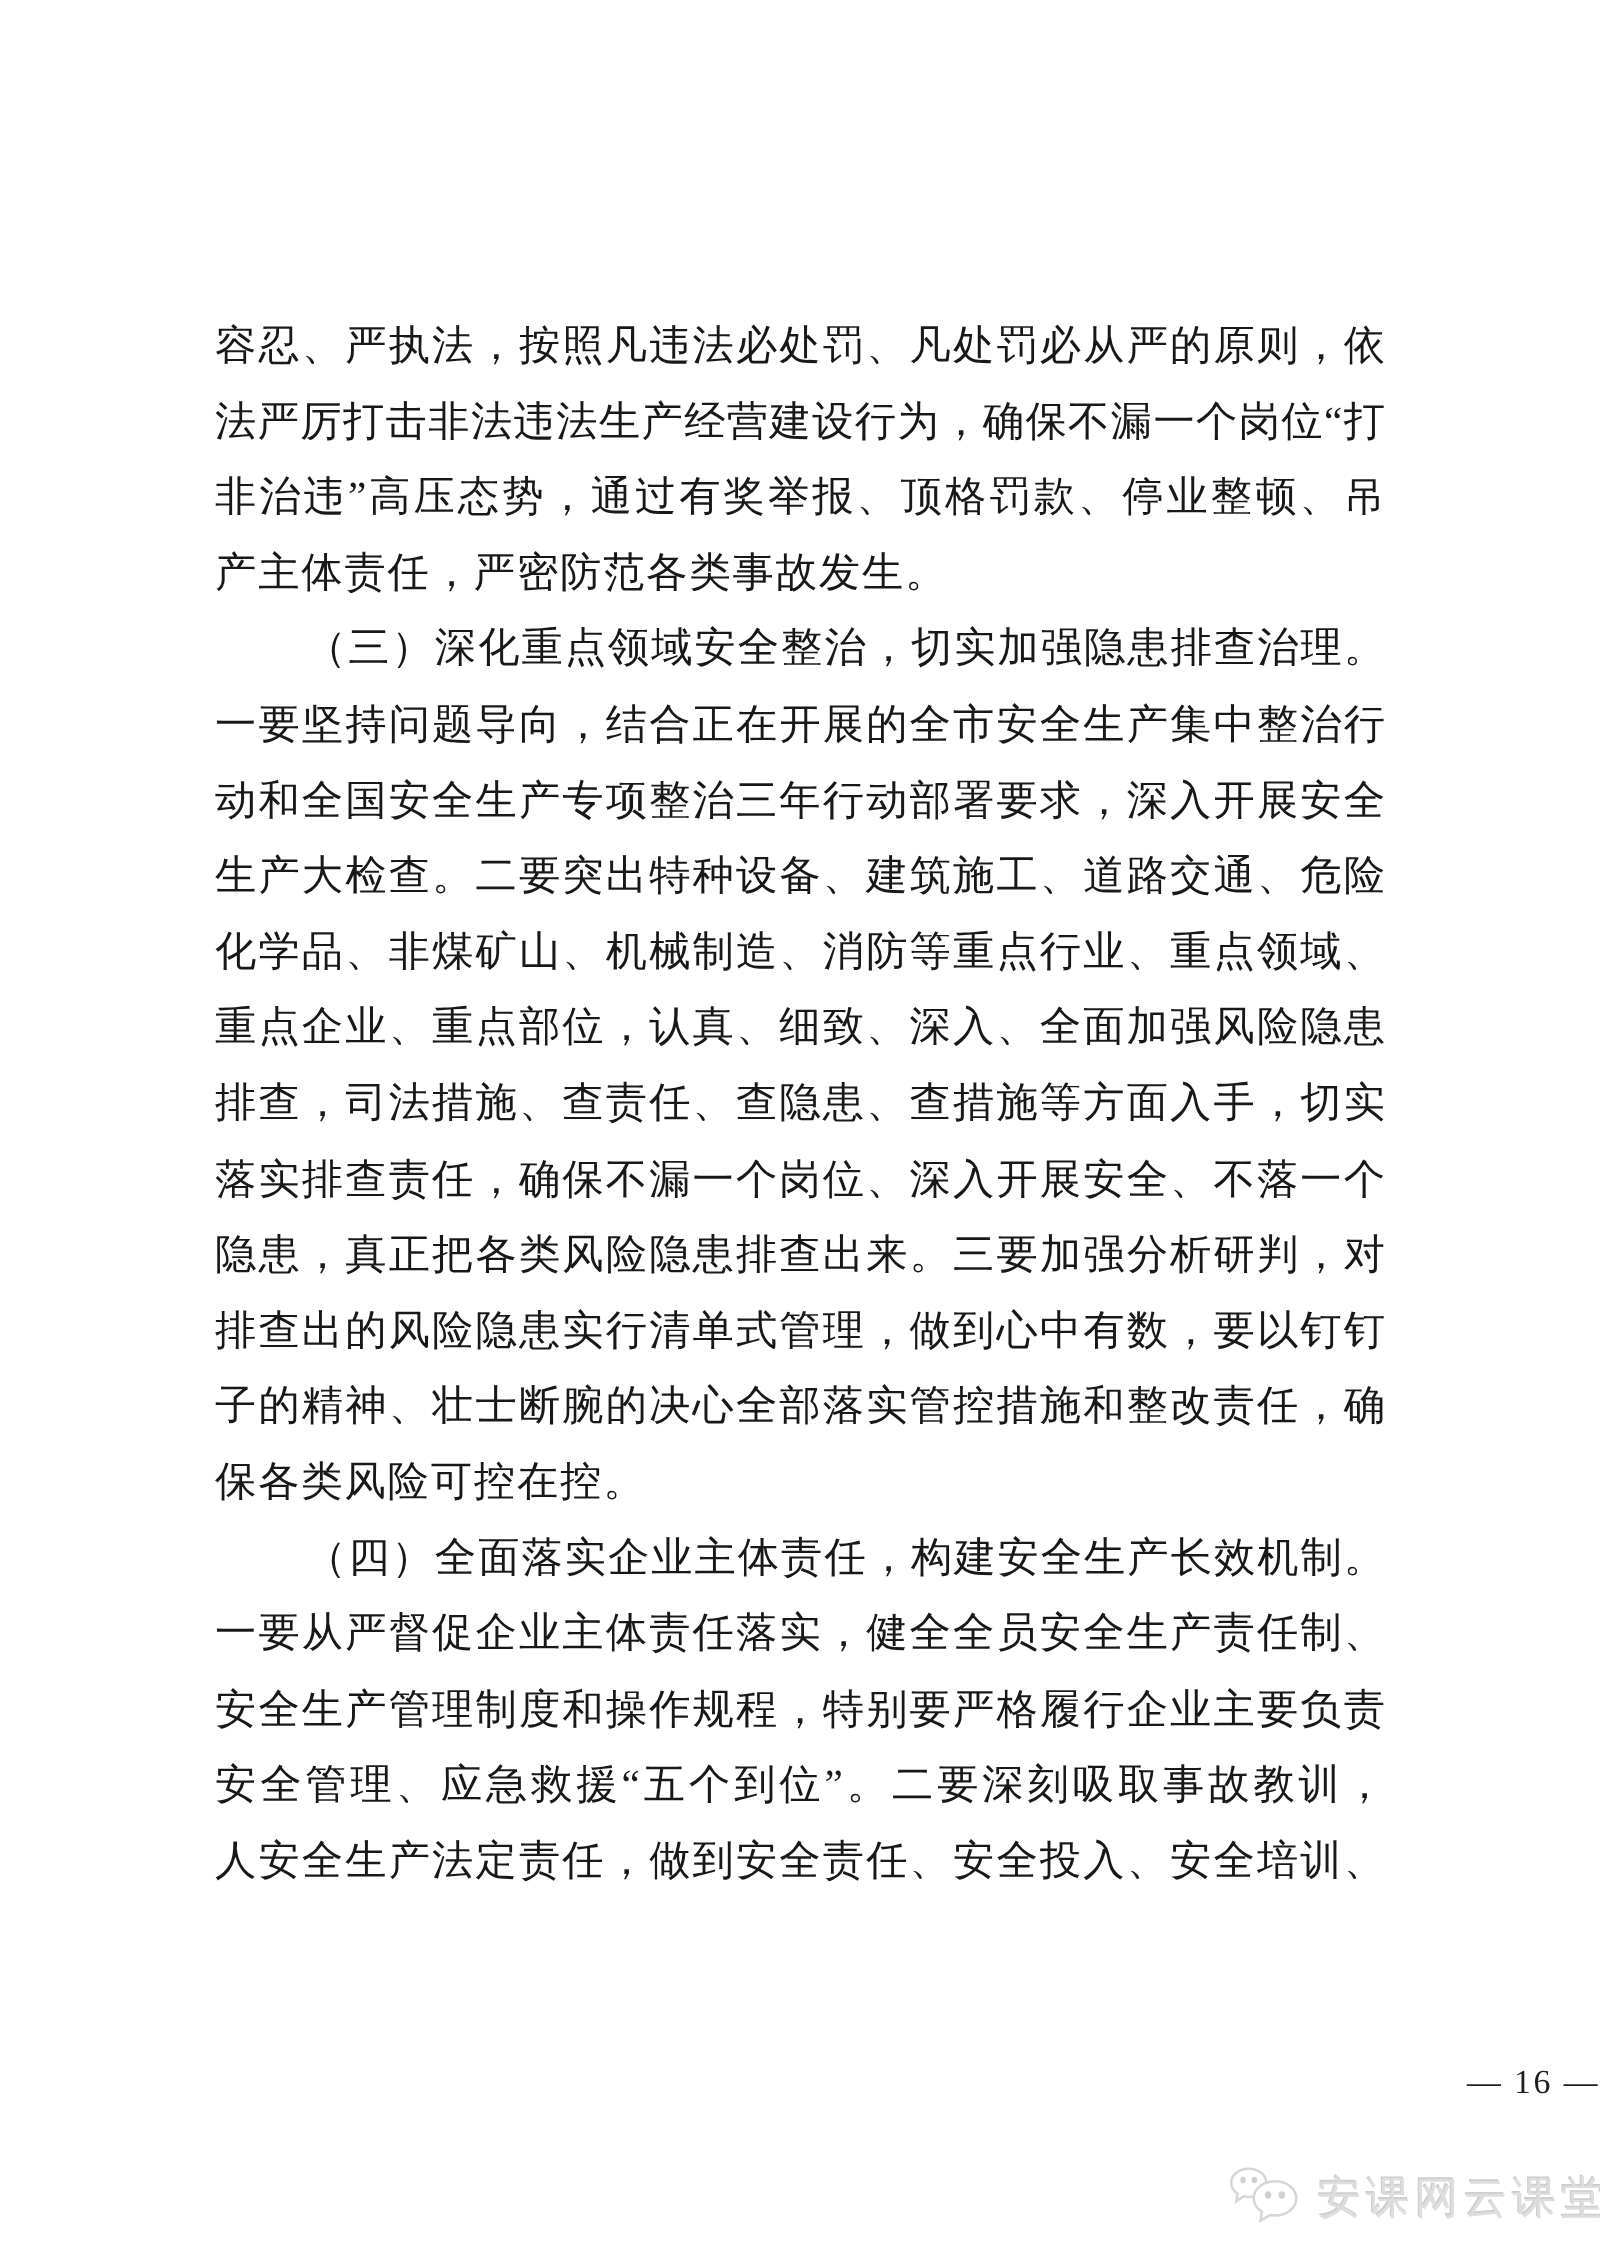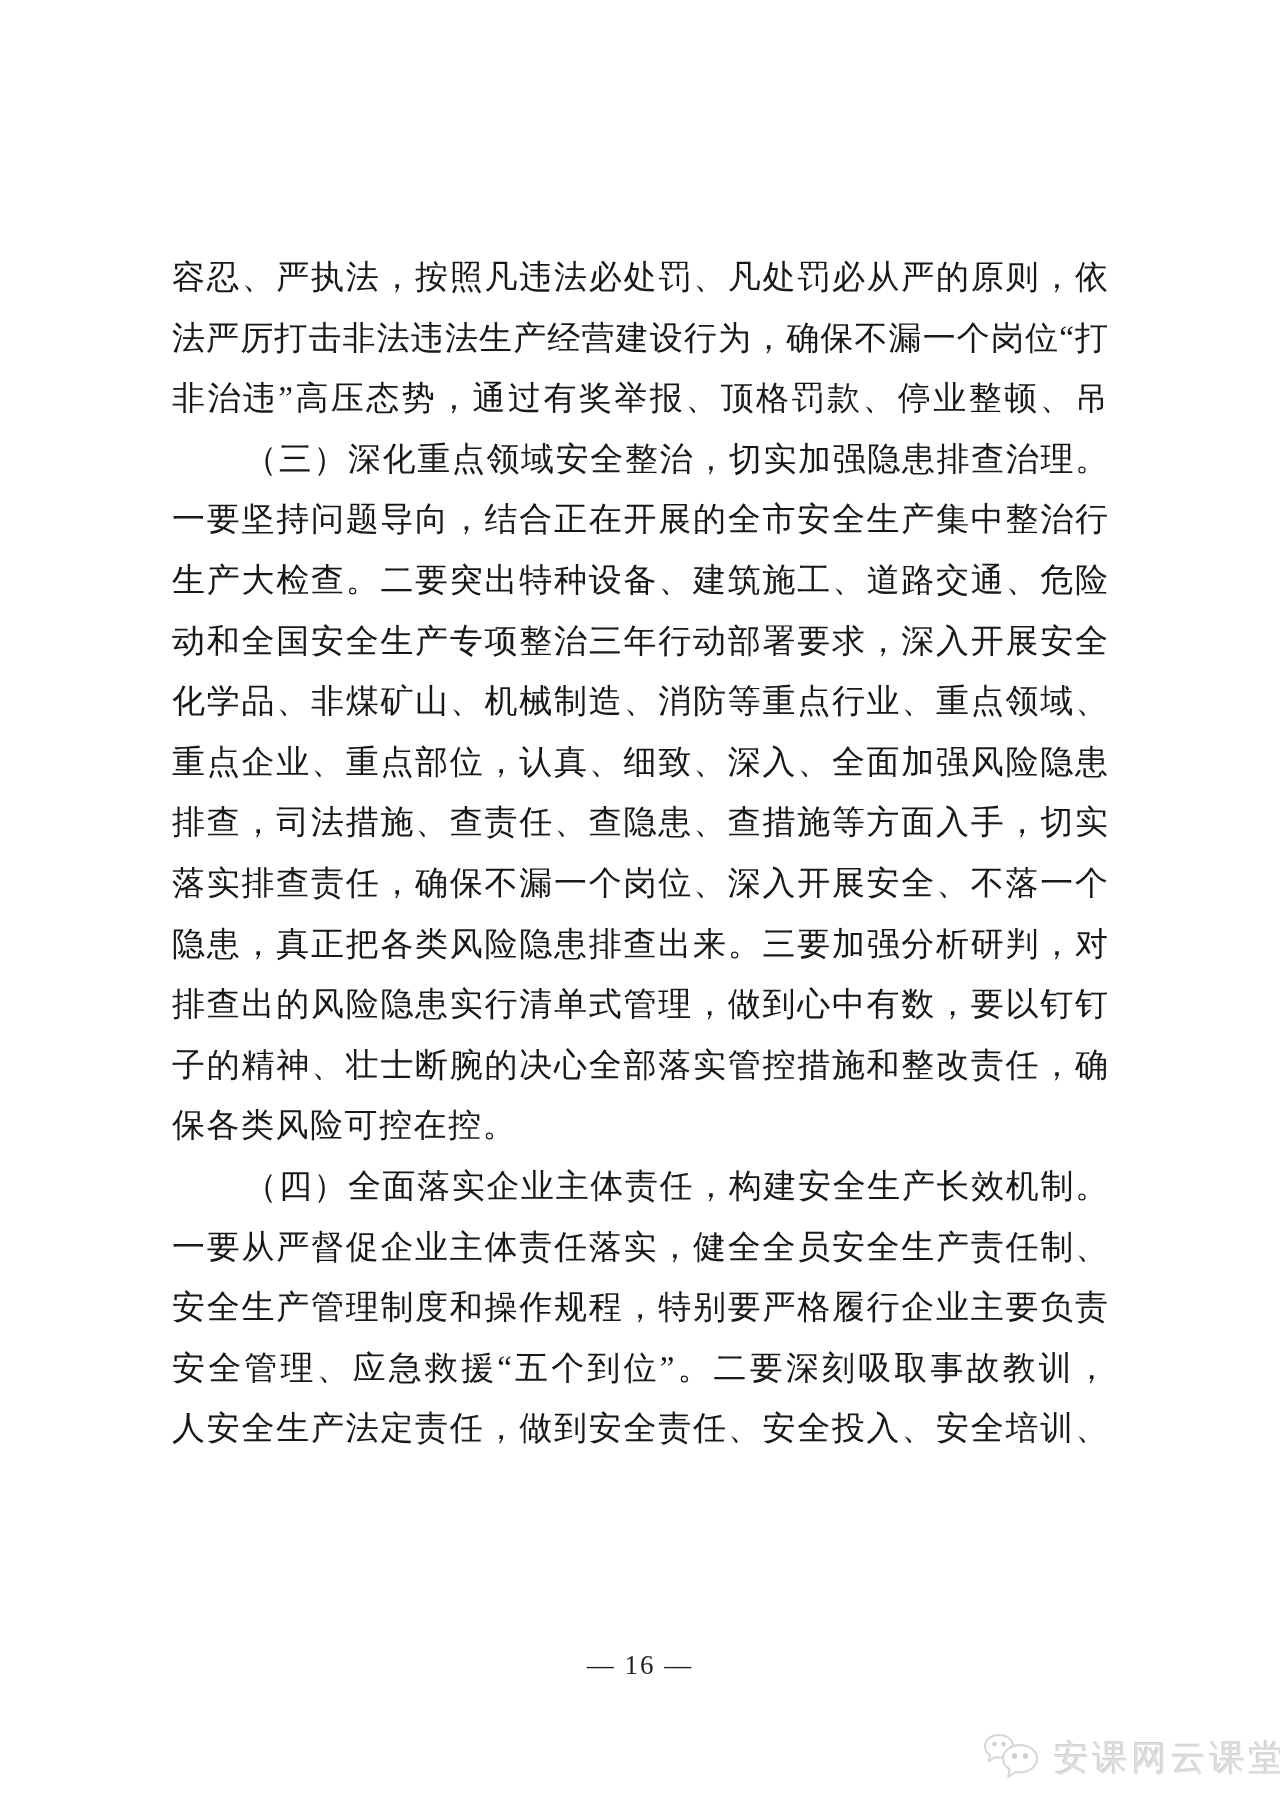--- a/index.html
+++ b/index.html
@@ -37,21 +37,21 @@
     text-align-last: justify;
     text-justify: inter-character;
     letter-spacing: 0;
   }
   .line.indent { padding-left: 72px; }
   .seg-bold { font-weight: 400; }
   .footer {
     position: absolute;
     left: 0; top: 1650px;
     width: 1280px;
-    text-align: center;
+    text-align: right;
     font-size: 27px;
     color: #1f1f1f;
     letter-spacing: 2px;
   }
   .watermark {
     position: absolute;
     left: 982px;
     top: 1731px;
     display: flex;
     align-items: center;
@@ -69,24 +69,25 @@
 </style>
 </head>
 <body>
 
 <div class="page">
 
   <div class="doc-body">
       <div class="line fill"><span>容忍、严执法，按照凡违法必处罚、凡处罚必从严的原则，依</span></div>
       <div class="line fill"><span>法严厉打击非法违法生产经营建设行为，确保不漏一个岗位“打</span></div>
       <div class="line fill"><span>非治违”高压态势，通过有奖举报、顶格罚款、停业整顿、吊</span></div>
+      <div class="line"><span>产主体责任，严密防范各类事故发生。</span></div>
       <div class="line fill indent"><span class="seg-bold">（三）深化重点领域安全整治，切实加强隐患排查治理。</span></div>
       <div class="line fill"><span class="seg-bold">一要</span><span>坚持问题导向，结合正在开展的全市安全生产集中整治行</span></div>
+      <div class="line fill"><span>动和全国安全生产专项整治三年行动部署要求，深入开展安全</span></div>
       <div class="line fill"><span>生产大检查。</span><span class="seg-bold">二要</span><span>突出特种设备、建筑施工、道路交通、危险</span></div>
-      <div class="line fill"><span>动和全国安全生产专项整治三年行动部署要求，深入开展安全</span></div>
       <div class="line fill"><span>化学品、非煤矿山、机械制造、消防等重点行业、重点领域、</span></div>
       <div class="line fill"><span>重点企业、重点部位，认真、细致、深入、全面加强风险隐患</span></div>
       <div class="line fill"><span>排查，司法措施、查责任、查隐患、查措施等方面入手，切实</span></div>
       <div class="line fill"><span>落实排查责任，确保不漏一个岗位、深入开展安全、不落一个</span></div>
       <div class="line fill"><span>隐患，真正把各类风险隐患排查出来。</span><span class="seg-bold">三要</span><span>加强分析研判，对</span></div>
       <div class="line fill"><span>排查出的风险隐患实行清单式管理，做到心中有数，要以钉钉</span></div>
       <div class="line fill"><span>子的精神、壮士断腕的决心全部落实管控措施和整改责任，确</span></div>
       <div class="line"><span>保各类风险可控在控。</span></div>
       <div class="line fill indent"><span class="seg-bold">（四）全面落实企业主体责任，构建安全生产长效机制。</span></div>
       <div class="line fill"><span class="seg-bold">一要</span><span>从严督促企业主体责任落实，健全全员安全生产责任制、</span></div>

